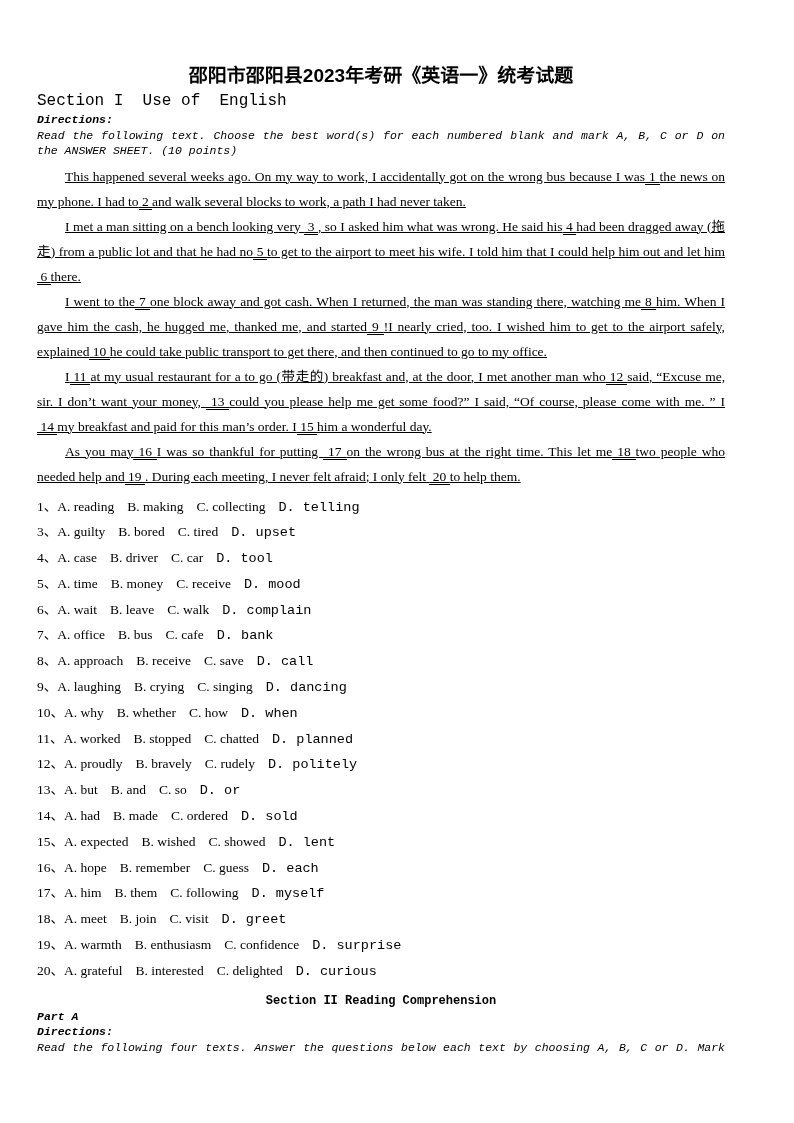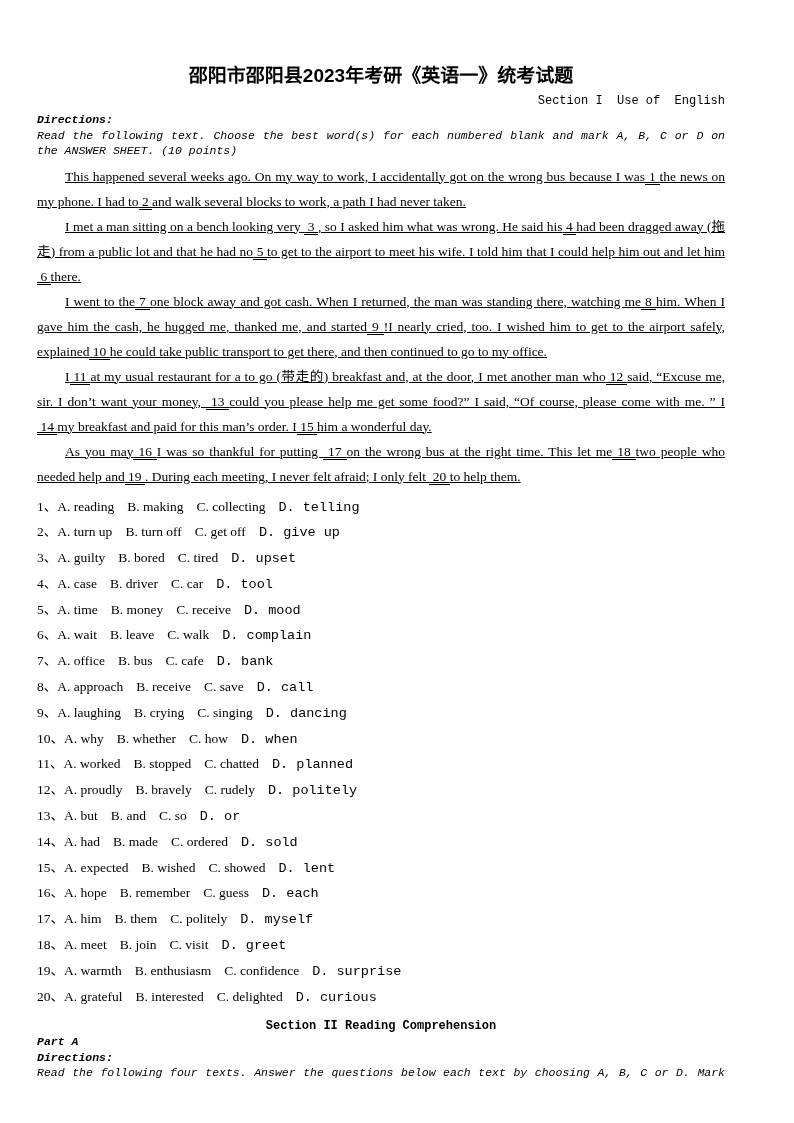--- a/index.html
+++ b/index.html
@@ -11,22 +11,22 @@
     overflow: hidden;
   }
   .page { width: 764px; height: 1123px; padding: 64px 39px 0 37px; }
   .title {
     font-family: "Liberation Sans", sans-serif;
     font-weight: 700; font-size: 19px; line-height: 24px;
     text-align: center; margin: 0 0 5px 0;
   }
   .sec1-heading {
     font-family: "Liberation Mono", monospace;
-    font-size: 12px; line-height: 16px;
-    text-align: right; white-space: pre-wrap; margin-bottom: 3px;
+    font-size: 16px; line-height: 16px;
+    text-align: left; white-space: pre-wrap; margin-bottom: 3px;
   }
   .mono {
     font-family: "Liberation Mono", monospace;
     font-size: 11.5px; line-height: 15.5px; font-style: italic;
   }
   .bold { font-weight: 700; }
   .dir-text { text-align: justify; }
   .passage { margin-top: 5px; text-decoration: underline; }
   .passage p {
     margin: 0; text-indent: 28px;
@@ -55,36 +55,35 @@
   <div class="mono dir-text">Read the following text. Choose the best word(s) for each numbered blank and mark A, B, C or D on the ANSWER SHEET. (10 points)</div>
   <div class="passage">
       <p>This happened several weeks ago. On my way to work, I accidentally got on the wrong bus because I was<span class="blank">&nbsp;1&nbsp;</span>the news on my phone. I had to<span class="blank">&nbsp;2&nbsp;</span>and walk several blocks to work, a path I had never taken.</p>
       <p>I met a man sitting on a bench looking very <span class="blank">&nbsp;3&nbsp;</span>, so I asked him what was wrong. He said his<span class="blank">&nbsp;4&nbsp;</span>had been dragged away (拖走) from a public lot and that he had no<span class="blank">&nbsp;5&nbsp;</span>to get to the airport to meet his wife. I told him that I could help him out and let him <span class="blank">&nbsp;6&nbsp;</span>there.</p>
       <p>I went to the<span class="blank">&nbsp;7&nbsp;</span>one block away and got cash. When I returned, the man was standing there, watching me<span class="blank">&nbsp;8&nbsp;</span>him. When I gave him the cash, he hugged me, thanked me, and started<span class="blank">&nbsp;9&nbsp;</span>!I nearly cried, too. I wished him to get to the airport safely, explained<span class="blank">&nbsp;10&nbsp;</span>he could take public transport to get there, and then continued to go to my office.</p>
       <p>I<span class="blank">&nbsp;11&nbsp;</span>at my usual restaurant for a to go (带走的) breakfast and, at the door, I met another man who<span class="blank">&nbsp;12&nbsp;</span>said, “Excuse me, sir. I don’t want your money, <span class="blank">&nbsp;13&nbsp;</span>could you please help me get some food?” I said, “Of course, please come with me. ” I <span class="blank">&nbsp;14&nbsp;</span>my breakfast and paid for this man’s order. I<span class="blank">&nbsp;15&nbsp;</span>him a wonderful day.</p>
       <p>As you may<span class="blank">&nbsp;16&nbsp;</span>I was so thankful for putting <span class="blank">&nbsp;17&nbsp;</span>on the wrong bus at the right time. This let me<span class="blank">&nbsp;18&nbsp;</span>two people who needed help and<span class="blank">&nbsp;19&nbsp;</span>. During each meeting, I never felt afraid; I only felt <span class="blank">&nbsp;20&nbsp;</span>to help them.</p>
     </div>
   <div class="questions">
       <div class="q-row"><span class="q-num">1、</span><span class="q-opt">A. reading</span><span class="q-opt">B. making</span><span class="q-opt">C. collecting</span><span class="q-opt">D. telling</span></div>
-      <div class="q-row"><span class="q-num">2、</span><span class="q-opt">A. turn up</span><span class="q-opt">B. turn off</span><span class="q-opt">C. get off</span><span class="q-opt">D. give up</span></div>
       <div class="q-row"><span class="q-num">3、</span><span class="q-opt">A. guilty</span><span class="q-opt">B. bored</span><span class="q-opt">C. tired</span><span class="q-opt">D. upset</span></div>
       <div class="q-row"><span class="q-num">4、</span><span class="q-opt">A. case</span><span class="q-opt">B. driver</span><span class="q-opt">C. car</span><span class="q-opt">D. tool</span></div>
       <div class="q-row"><span class="q-num">5、</span><span class="q-opt">A. time</span><span class="q-opt">B. money</span><span class="q-opt">C. receive</span><span class="q-opt">D. mood</span></div>
       <div class="q-row"><span class="q-num">6、</span><span class="q-opt">A. wait</span><span class="q-opt">B. leave</span><span class="q-opt">C. walk</span><span class="q-opt">D. complain</span></div>
       <div class="q-row"><span class="q-num">7、</span><span class="q-opt">A. office</span><span class="q-opt">B. bus</span><span class="q-opt">C. cafe</span><span class="q-opt">D. bank</span></div>
       <div class="q-row"><span class="q-num">8、</span><span class="q-opt">A. approach</span><span class="q-opt">B. receive</span><span class="q-opt">C. save</span><span class="q-opt">D. call</span></div>
       <div class="q-row"><span class="q-num">9、</span><span class="q-opt">A. laughing</span><span class="q-opt">B. crying</span><span class="q-opt">C. singing</span><span class="q-opt">D. dancing</span></div>
       <div class="q-row"><span class="q-num">10、</span><span class="q-opt">A. why</span><span class="q-opt">B. whether</span><span class="q-opt">C. how</span><span class="q-opt">D. when</span></div>
       <div class="q-row"><span class="q-num">11、</span><span class="q-opt">A. worked</span><span class="q-opt">B. stopped</span><span class="q-opt">C. chatted</span><span class="q-opt">D. planned</span></div>
       <div class="q-row"><span class="q-num">12、</span><span class="q-opt">A. proudly</span><span class="q-opt">B. bravely</span><span class="q-opt">C. rudely</span><span class="q-opt">D. politely</span></div>
       <div class="q-row"><span class="q-num">13、</span><span class="q-opt">A. but</span><span class="q-opt">B. and</span><span class="q-opt">C. so</span><span class="q-opt">D. or</span></div>
       <div class="q-row"><span class="q-num">14、</span><span class="q-opt">A. had</span><span class="q-opt">B. made</span><span class="q-opt">C. ordered</span><span class="q-opt">D. sold</span></div>
       <div class="q-row"><span class="q-num">15、</span><span class="q-opt">A. expected</span><span class="q-opt">B. wished</span><span class="q-opt">C. showed</span><span class="q-opt">D. lent</span></div>
       <div class="q-row"><span class="q-num">16、</span><span class="q-opt">A. hope</span><span class="q-opt">B. remember</span><span class="q-opt">C. guess</span><span class="q-opt">D. each</span></div>
-      <div class="q-row"><span class="q-num">17、</span><span class="q-opt">A. him</span><span class="q-opt">B. them</span><span class="q-opt">C. politely</span><span class="q-opt">D. myself</span></div>
+      <div class="q-row"><span class="q-num">17、</span><span class="q-opt">A. him</span><span class="q-opt">B. them</span><span class="q-opt">C. following</span><span class="q-opt">D. myself</span></div>
       <div class="q-row"><span class="q-num">18、</span><span class="q-opt">A. meet</span><span class="q-opt">B. join</span><span class="q-opt">C. visit</span><span class="q-opt">D. greet</span></div>
       <div class="q-row"><span class="q-num">19、</span><span class="q-opt">A. warmth</span><span class="q-opt">B. enthusiasm</span><span class="q-opt">C. confidence</span><span class="q-opt">D. surprise</span></div>
       <div class="q-row"><span class="q-num">20、</span><span class="q-opt">A. grateful</span><span class="q-opt">B. interested</span><span class="q-opt">C. delighted</span><span class="q-opt">D. curious</span></div>
     </div>
   <div class="sec2-heading">Section II Reading Comprehension</div>
   <div class="mono bold">Part A</div>
   <div class="mono bold">Directions:</div>
   <div class="mono last-justify">Read the following four texts. Answer the questions below each text by choosing A, B, C or D. Mark</div>
 </div>
 

